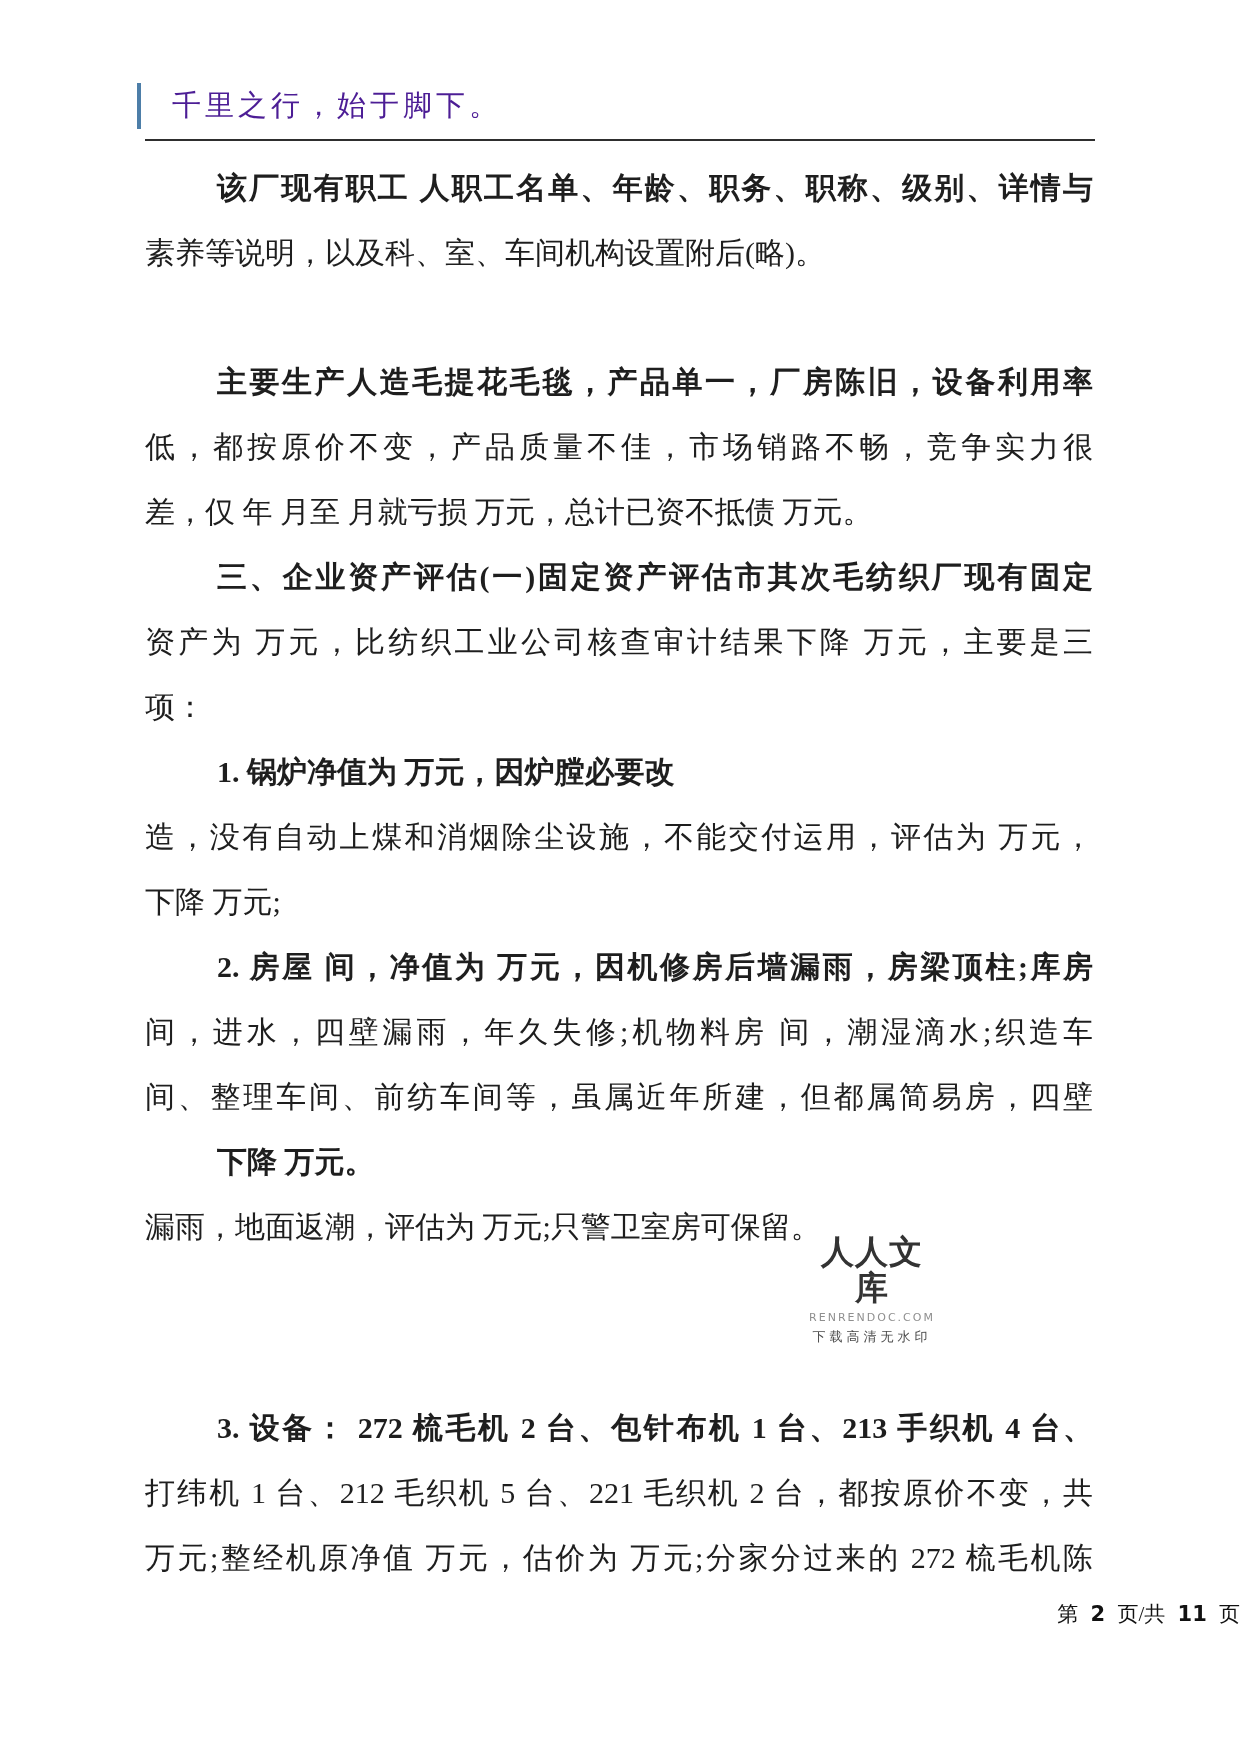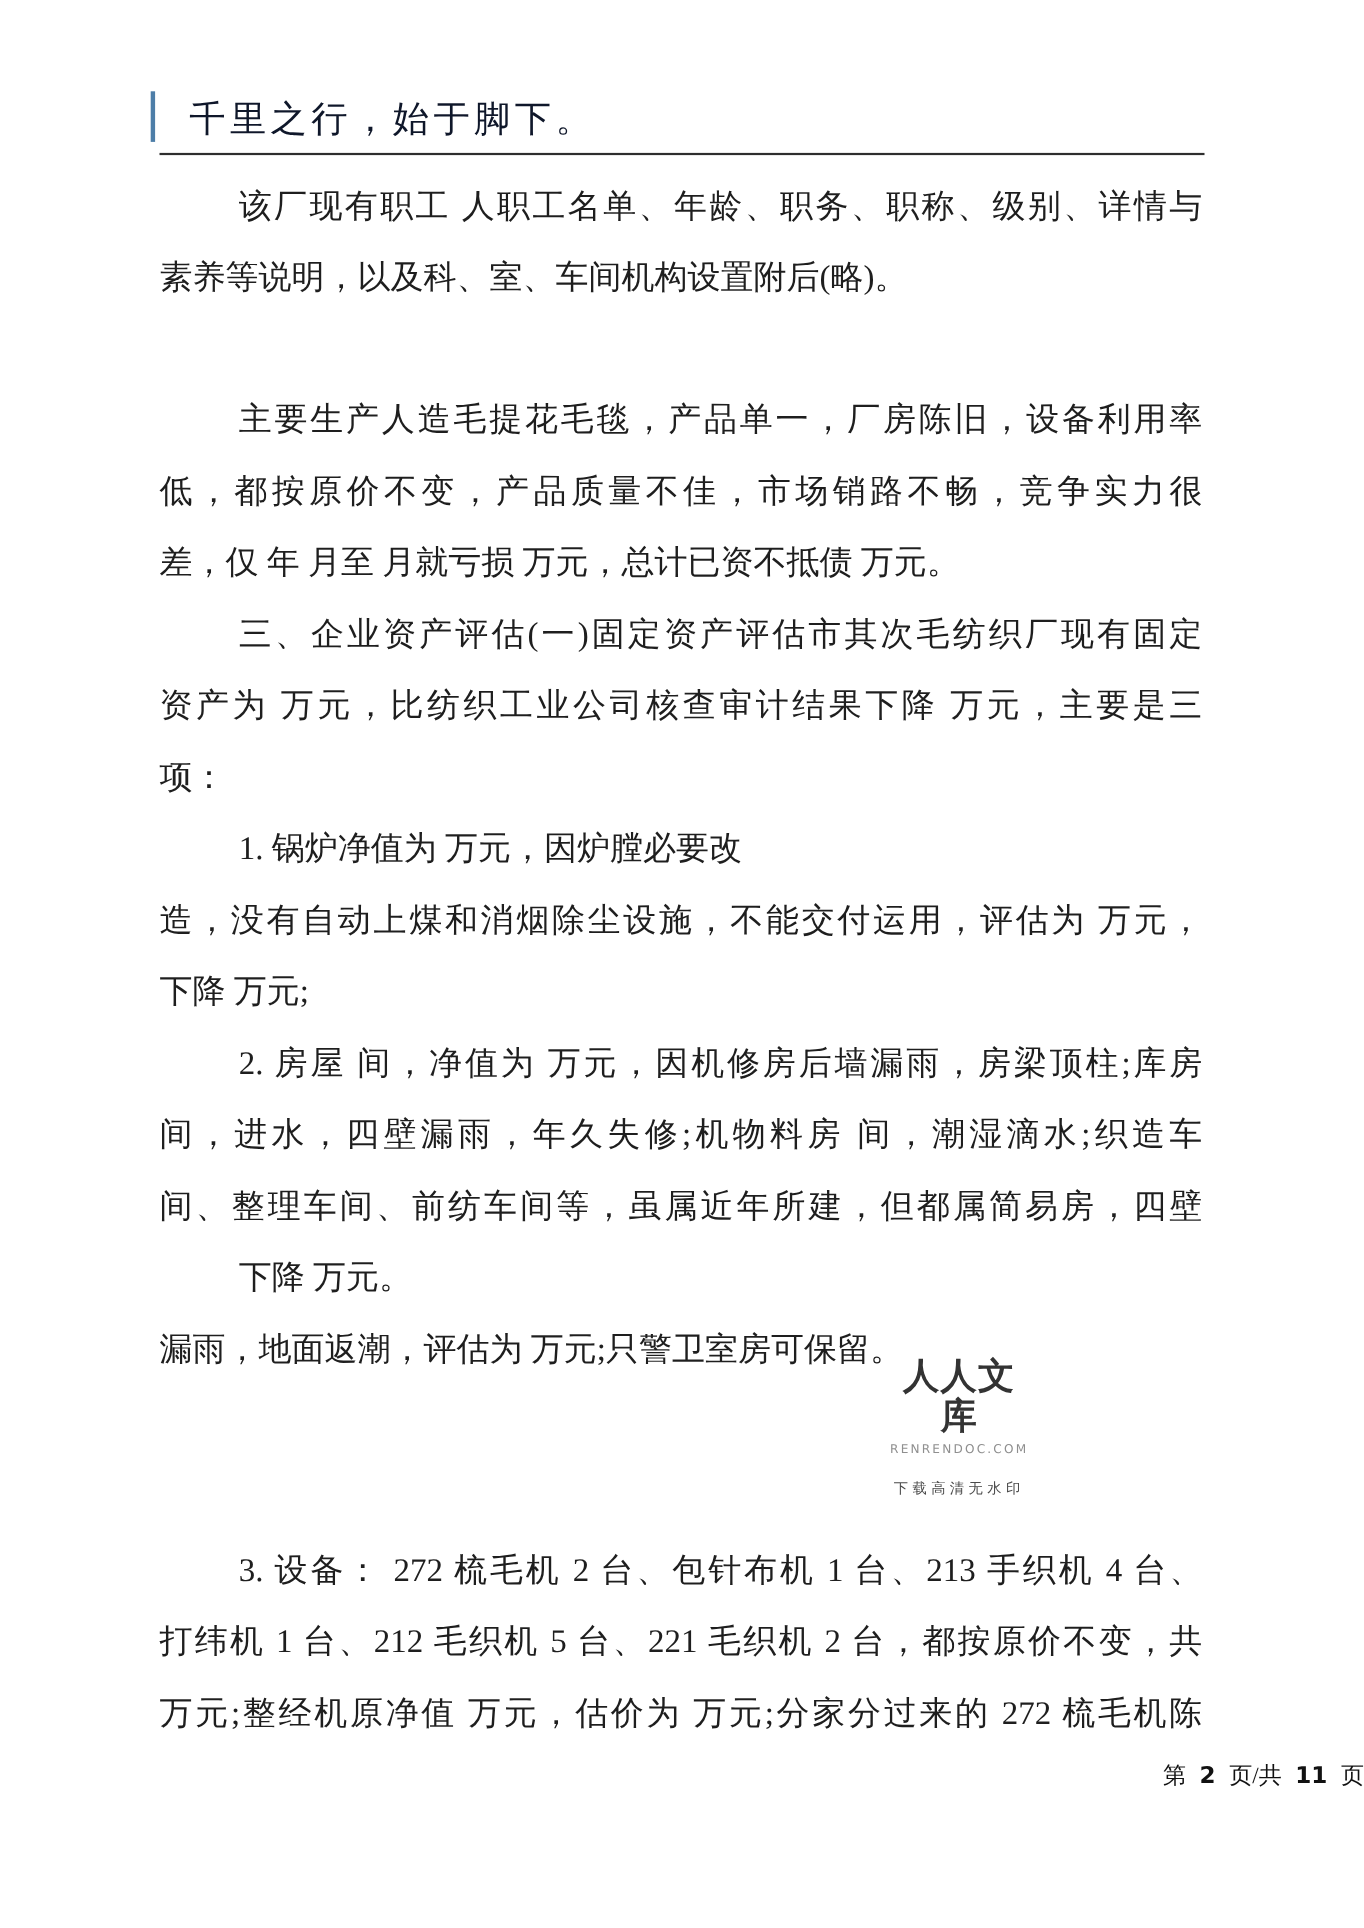--- a/index.html
+++ b/index.html
@@ -15,42 +15,42 @@
   
   .slogan-bar {
     position: absolute;
     left: 137px; top: 83px;
     width: 4px; height: 46px;
     background: #4d7ea8;
   }
   .slogan {
     position: absolute;
     left: 172px; top: 86px;
-    font-size: 33px;
+    font-size: 29px;
     letter-spacing: 4px;
-    color: #0f172a;
+    color: #4c1d95;
     font-family: Liberation Sans, sans-serif;
   }
   .rule {
     position: absolute;
     left: 145px; top: 139px;
     width: 950px; height: 2px;
     background: #2e2e2e;
   }
 
   
   .body-text {
     position: absolute;
     left: 145px; top: 155px;
     width: 948px;
     font-size: 30px;
     color: #1e1e1e;
   }
   .line { height: 65px; line-height: 65px; }
-  .indent { text-indent: 72px; }
+  .indent { text-indent: 72px; font-weight: bold; }
   .full { text-align: justify; text-align-last: justify; }
   .spacer-a { height: 64px; }
   .spacer-b { height: 136px; }
 
   
   .logo {
     position: absolute;
     left: 806px; top: 1234px;
     width: 132px;
     text-align: center;
@@ -65,21 +65,21 @@
   }
   .logo-domain {
     margin-top: 4px;
     font-size: 11px;
     color: #8f8f8f;
     letter-spacing: 2px;
     font-family: "DejaVu Sans", "Liberation Sans", sans-serif;
     white-space: nowrap;
   }
   .logo-tagline {
-    margin-top: 20px;
+    margin-top: 4px;
     font-size: 13px;
     color: #4a4a4a;
     letter-spacing: 4px;
     font-family: "DejaVu Sans", "Liberation Sans", sans-serif;
     white-space: nowrap;
   }
 
   
   .footer {
     position: absolute;

